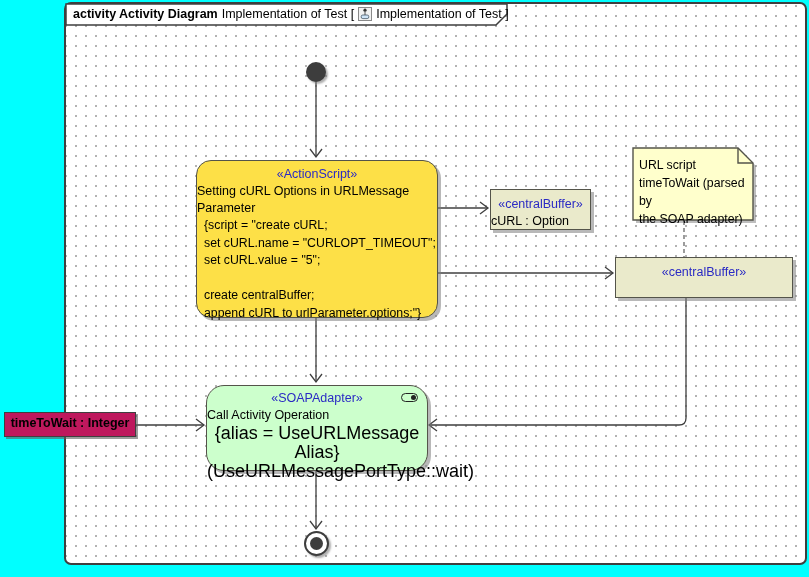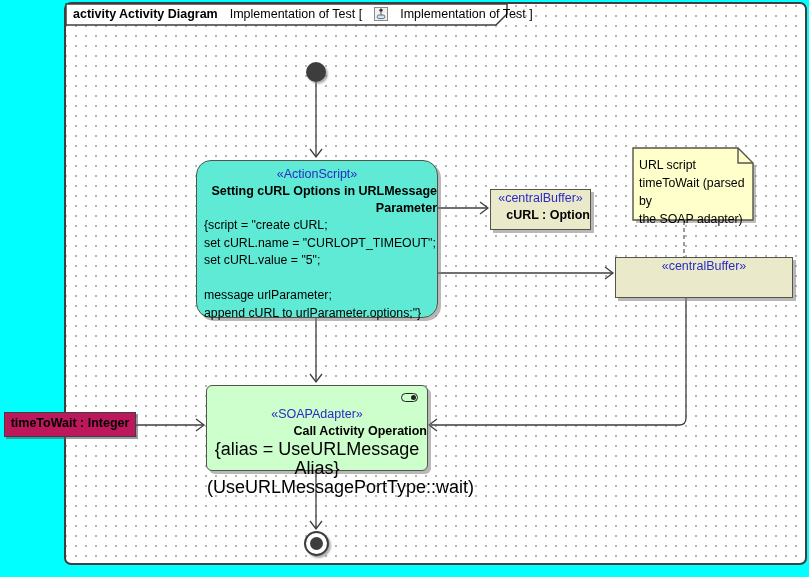--- a/index.html
+++ b/index.html
@@ -24,48 +24,48 @@
   svg.overlay {
     position:absolute; left:0; top:0; width:809px; height:577px;
     pointer-events:none; z-index:2;
   }
   .edge { stroke:#3F3F3F; stroke-width:1.3; fill:none; }
   .dashed { stroke:#5A5A5A; stroke-width:1.2; fill:none; stroke-dasharray:4 3; }
   
   .tab-text {
     position:absolute; left:73px; top:7px; z-index:3;
     font-size:12.5px; white-space:nowrap;
-    display:flex; align-items:flex-start; gap:12px;
+    display:flex; align-items:flex-start; gap:4px;
   }
   .tab-text .bold { font-weight:bold; }
   .diagram-icon { width:14px; height:14px; display:inline-block; }
   
   .node { position:absolute; z-index:4; }
   .stereotype { color:#2A2AC4; font-size:12.5px; text-align:center; line-height:17px; }
-  .node-title { font-weight:bold; font-size:12.5px; text-align:right; line-height:17px; }
+  .node-title { font-weight:normal; font-size:12.5px; text-align:left; line-height:17px; }
   .action {
-    background:#5eead4;
+    background:#fde047;
     border:1.6px solid #54544A;
     border-radius:15px;
     box-shadow:3px 3px 0 rgba(125,125,125,0.55);
     padding-top:5px;
   }
   .code-line { font-size:12.3px; line-height:17.5px; min-height:17.5px; padding-left:7px; white-space:nowrap; }
   .buffer {
     background:#EAEACB;
     border:1.6px solid #54544A;
     box-shadow:3px 3px 0 rgba(125,125,125,0.55);
-    padding-top:0;
+    padding-top:6px;
   }
   .soap {
     background:#CCFFCC;
     border:1.6px solid #54544A;
-    border-radius:6px;
+    border-radius:18px;
     box-shadow:3px 3px 0 rgba(125,125,125,0.55);
-    padding-top:20px;
+    padding-top:4px;
   }
   .soap .body-line { font-size:18px; text-align:center; line-height:19px; }
   .param {
     background:#be185d;
     border:1.6px solid #3F3F3F;
     box-shadow:2px 2px 0 rgba(90,90,90,0.6);
     font-weight:bold; font-size:12.5px; text-align:center; line-height:21px;
   }
   .note-text {
     position:absolute; left:639px; top:156px; width:112px; z-index:4;
@@ -148,21 +148,21 @@
 <div class="initial-node"></div>
 
 <div class="node action" style="left:196px; top:160px; width:242px; height:158px;">
   <div class="stereotype">«ActionScript»</div>
   <div class="node-title">Setting cURL Options in URLMessage</div>
   <div class="node-title">Parameter</div>
   <div class="code-line">{script = "create cURL;</div>
   <div class="code-line">set cURL.name = "CURLOPT_TIMEOUT";</div>
   <div class="code-line">set cURL.value = "5";</div>
   <div class="code-line"></div>
-  <div class="code-line">message urlParameter;</div>
+  <div class="code-line">create centralBuffer;</div>
   <div class="code-line">append cURL to urlParameter.options;"}</div>
 </div>
 
 <div class="node buffer" style="left:490px; top:189px; width:101px; height:41px;">
   <div class="stereotype">«centralBuffer»</div>
   <div class="node-title">cURL : Option</div>
 </div>
 
 <div class="note-text">
   <div>URL script</div>

